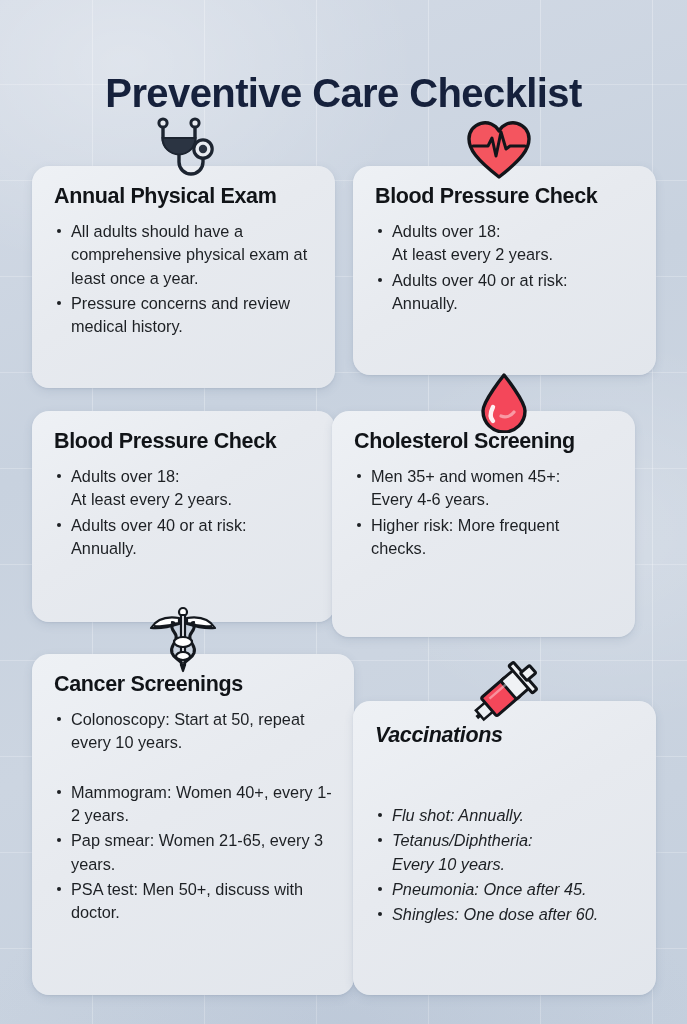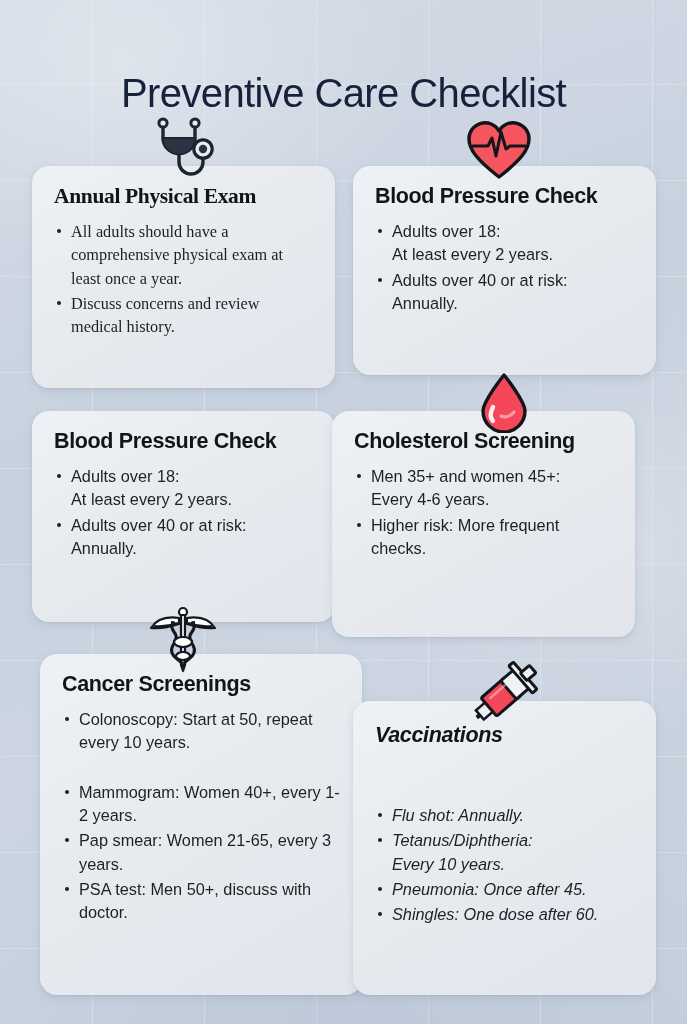--- a/index.html
+++ b/index.html
@@ -44,21 +44,21 @@
     pointer-events: none;
   }
 
   .title {
     position: absolute;
     left: 0;
     right: 0;
     top: 44px;
     text-align: center;
     font-size: 40px;
-    font-weight: 400;
+    font-weight: 700;
     letter-spacing: -0.6px;
     color: #16213c;
     line-height: 1.1;
   }
 
   
   .card {
     position: absolute;
     border-radius: 17px;
     background: linear-gradient(150deg, #eef1f5 0%, #e7eaef 45%, #e2e6ec 100%);
@@ -96,25 +96,25 @@
     width: 4px;
     height: 4px;
     border-radius: 50%;
     background: #1d2024;
   }
   .bullets li.gap-after {
     margin-bottom: 26px;
   }
 
   
-  #card-physical   { left: 32px;  top: 166px; width: 303px; height: 222px; font-family: Liberation Serif, serif; }
+  #card-physical   { left: 32px;  top: 166px; width: 303px; height: 222px; }
   #card-bp-top     { left: 353px; top: 166px; width: 303px; height: 209px; }
   #card-bp-mid     { left: 32px;  top: 411px; width: 303px; height: 211px; }
   #card-chol       { left: 332px; top: 411px; width: 303px; height: 226px; }
-  #card-cancer     { left: 40px;  top: 654px; width: 322px; height: 341px; }
+  #card-cancer     { left: 32px;  top: 654px; width: 322px; height: 341px; }
   #card-vaccine    { left: 353px; top: 701px; width: 303px; height: 294px;
                      padding-top: 22px; font-style: italic; }
   #card-vaccine .bullets { margin-top: 56px; }
 
   
   .icon {
     position: absolute;
     z-index: 5;
     pointer-events: none;
   }
@@ -194,21 +194,21 @@
         <rect x="64" y="31" width="12" height="10" rx="1.5" fill="#f0f2f5" stroke="#12151a" stroke-width="3"></rect>
         <path d="M24 30 h22" stroke="#ffffff" stroke-width="2.4" opacity="0.4"></path>
       </g>
     </svg>
   </div>
 
   <div class="card" id="card-physical">
     <div class="card-title">Annual Physical Exam</div>
     <ul class="bullets">
       <li>All adults should have a comprehensive physical exam at least once a year.</li>
-      <li>Discuss concerns and review medical history.</li>
+      <li>Pressure concerns and review medical history.</li>
     </ul>
   </div>
 
   <div class="card" id="card-bp-top">
     <div class="card-title">Blood Pressure Check</div>
     <ul class="bullets">
       <li>Adults over 18:
 At least every 2 years.</li>
       <li>Adults over 40 or at risk:
 Annually.</li>

